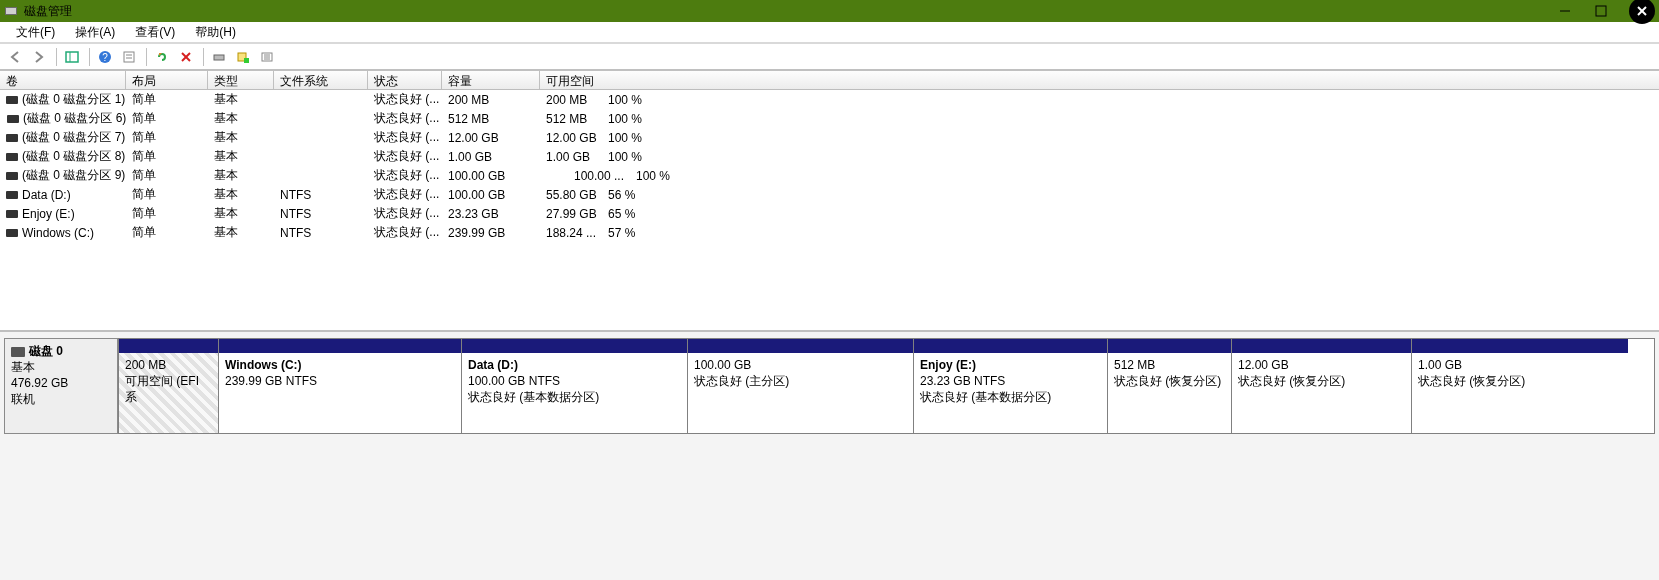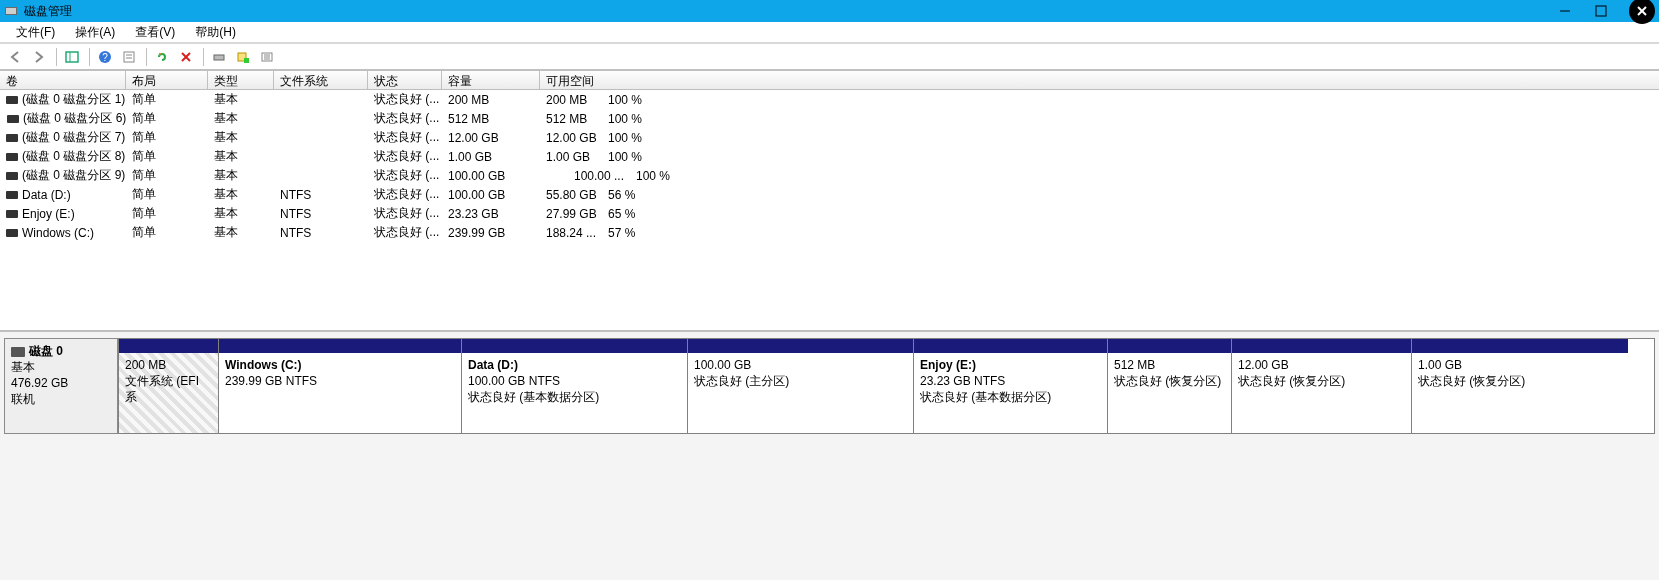--- a/index.html
+++ b/index.html
@@ -9,21 +9,21 @@
     font-size: 12px;
     background: #fff;
     color: #000;
     overflow: hidden;
   }
   .title-bar {
     height: 22px;
     display: flex;
     align-items: center;
     padding: 8px 4px;
-    background: #0ea5e9;
+    background: #4d7c0f;
   }
   .title-bar .app-icon {
     width: 14px; height: 14px;
     margin-right: 6px;
     display: inline-flex; align-items: center; justify-content: center;
   }
   .title-bar .title-text { flex: 0 0 auto; }
   .title-bar .spacer { flex: 1; }
   .win-btn {
     width: 32px; height: 20px;
@@ -340,21 +340,21 @@
       <span class="disk-icon"></span><b>磁盘 0</b><br>
       <span>基本</span><br>
       <span>476.92 GB</span><br>
       <span>联机</span>
     </div>
     <div class="part-row" id="part-row">
         <div class="part hatched" style="width: 100px;">
           <div class="stripe"></div>
           <div class="body">
             <div>200 MB</div>
-            <div>文件系统 (EFI 系</div>
+            <div>可用空间 (EFI 系</div>
           </div>
         </div>
         <div class="part" style="width: 243px;">
           <div class="stripe"></div>
           <div class="body">
             <div style="font-weight: 600;">Windows  (C:)</div>
             <div>239.99 GB NTFS</div>
           </div>
         </div>
         <div class="part" style="width: 226px;">

